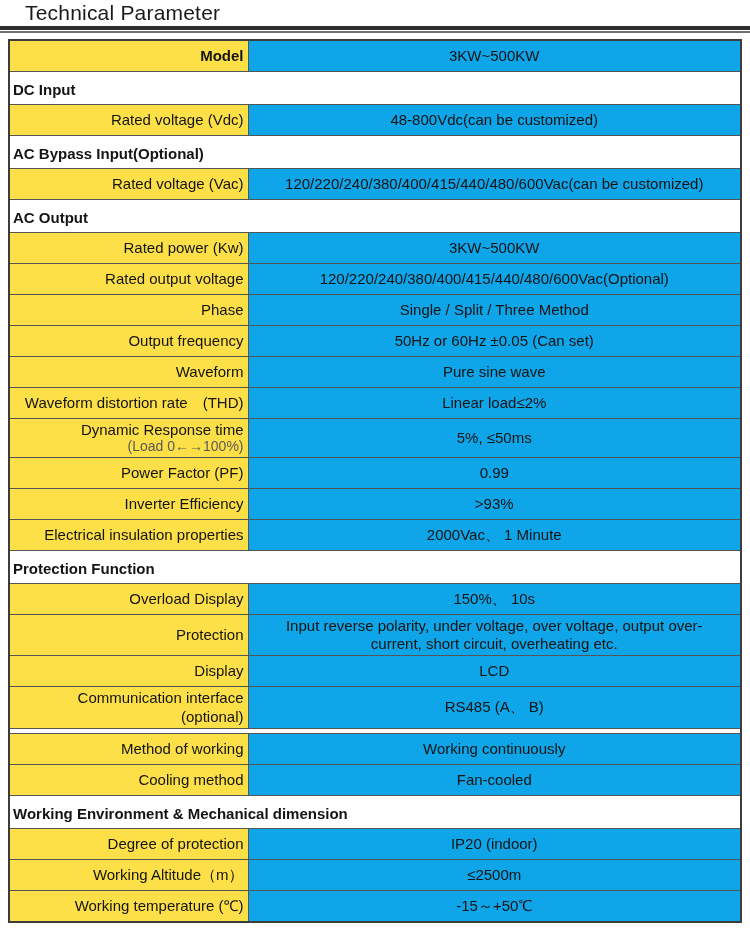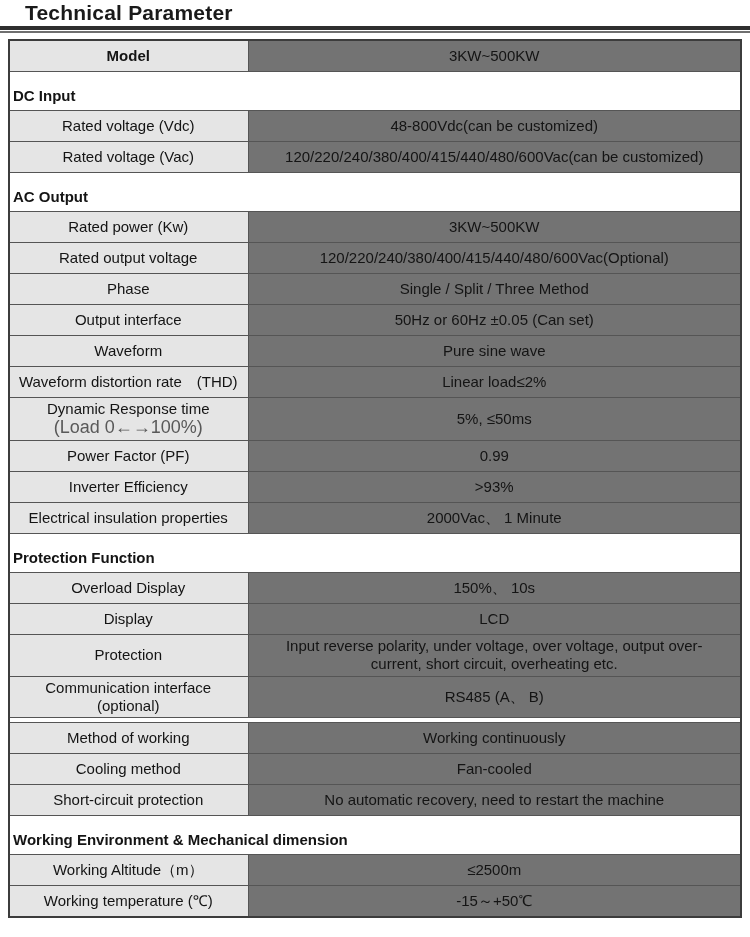--- a/index.html
+++ b/index.html
@@ -13,21 +13,21 @@
   .page {
     width: 750px;
     height: 937px;
     overflow: hidden;
     background: #ffffff;
   }
   h1.page-title {
     margin: 0;
     padding: 2px 0 1px 25px;
     font-size: 21px;
-    font-weight: bold;
+    font-weight: normal;
     line-height: 1.05;
     letter-spacing: 0.2px;
     color: #1a1a1a;
   }
   .title-rule {
     width: 750px;
     height: 9px;
     background: linear-gradient(
       to bottom,
       #ffffff 0 1px,
@@ -46,48 +46,48 @@
   }
   col.c1 { width: 239px; }
   td {
     border: 1px solid #555555;
     font-size: 15px;
     line-height: 1.22;
     vertical-align: middle;
   }
   tr.param td { height: 26px; }
   td.label {
-    background: #e5e5e5;
+    background: #fde047;
     padding: 2px 4px 2px 3px;
-    text-align: center;
+    text-align: right;
     white-space: pre-wrap;
   }
   td.value {
-    background: #737373;
+    background: #0ea5e9;
     padding: 2px 16px;
     text-align: center;
   }
   td.section {
     background: #ffffff;
     font-weight: bold;
-    padding: 12px 4px 2px 3px;
+    padding: 6px 4px 2px 3px;
     height: 24px;
   }
   tr.gap td {
     height: 4px;
     background: #ffffff;
     border-left: none;
     border-right: none;
     padding: 0;
   }
   .bold { font-weight: bold; }
   .center { text-align: center; }
   .sub {
     color: #595959;
-    font-size: 18px;
+    font-size: 14px;
     line-height: 1.1;
     font-weight: normal;
   }
 </style>
 </head>
 <body>
 
 <div class="page">
   <h1 class="page-title">Technical Parameter</h1>
   <div class="title-rule"></div>
@@ -102,41 +102,44 @@
           <td class="label bold center">Model</td>
           <td class="value">3KW~500KW</td>
         </tr>
         <tr class="section">
           <td colspan="2" class="section">DC Input</td>
         </tr>
         <tr class="param">
           <td class="label">Rated voltage (Vdc)</td>
           <td class="value">48-800Vdc(can be customized)</td>
         </tr>
+        <tr class="section">
+          <td colspan="2" class="section">AC Bypass Input(Optional)</td>
+        </tr>
         <tr class="param">
           <td class="label">Rated voltage (Vac)</td>
           <td class="value">120/220/240/380/400/415/440/480/600Vac(can be customized)</td>
         </tr>
         <tr class="section">
           <td colspan="2" class="section">AC Output</td>
         </tr>
         <tr class="param">
           <td class="label">Rated power (Kw)</td>
           <td class="value">3KW~500KW</td>
         </tr>
         <tr class="param">
           <td class="label">Rated output voltage</td>
           <td class="value">120/220/240/380/400/415/440/480/600Vac(Optional)</td>
         </tr>
         <tr class="param">
           <td class="label">Phase</td>
           <td class="value">Single / Split / Three Method</td>
         </tr>
         <tr class="param">
-          <td class="label">Output interface</td>
+          <td class="label">Output frequency</td>
           <td class="value">50Hz or 60Hz ±0.05 (Can set)</td>
         </tr>
         <tr class="param">
           <td class="label">Waveform</td>
           <td class="value">Pure sine wave</td>
         </tr>
         <tr class="param">
           <td class="label">Waveform distortion rate　(THD)</td>
           <td class="value">Linear load≤2%</td>
         </tr>
@@ -157,48 +160,48 @@
           <td class="value">2000Vac、 1 Minute</td>
         </tr>
         <tr class="section">
           <td colspan="2" class="section">Protection Function</td>
         </tr>
         <tr class="param">
           <td class="label">Overload Display</td>
           <td class="value">150%、 10s</td>
         </tr>
         <tr class="param">
+          <td class="label">Protection</td>
+          <td class="value">Input reverse polarity, under voltage, over voltage, output over-current, short circuit, overheating etc.</td>
+        </tr>
+        <tr class="param">
           <td class="label">Display</td>
           <td class="value">LCD</td>
         </tr>
         <tr class="param">
-          <td class="label">Protection</td>
-          <td class="value">Input reverse polarity, under voltage, over voltage, output over-current, short circuit, overheating etc.</td>
-        </tr>
-        <tr class="param">
           <td class="label">Communication interface (optional)</td>
           <td class="value">RS485 (A、 B)</td>
         </tr>
         <tr class="gap">
           <td colspan="2"></td>
         </tr>
         <tr class="param">
           <td class="label">Method of working</td>
           <td class="value">Working continuously</td>
         </tr>
         <tr class="param">
           <td class="label">Cooling method</td>
           <td class="value">Fan-cooled</td>
         </tr>
-        <tr class="param">
-          <td class="label">Short-circuit protection</td>
-          <td class="value">No automatic recovery, need to restart the machine</td>
-        </tr>
         <tr class="section">
           <td colspan="2" class="section">Working Environment &amp; Mechanical dimension</td>
+        </tr>
+        <tr class="param">
+          <td class="label">Degree of protection</td>
+          <td class="value">IP20 (indoor)</td>
         </tr>
         <tr class="param">
           <td class="label">Working Altitude（m）</td>
           <td class="value">≤2500m</td>
         </tr>
         <tr class="param">
           <td class="label">Working temperature (℃)</td>
           <td class="value">-15～+50℃</td>
         </tr>
       </tbody>

